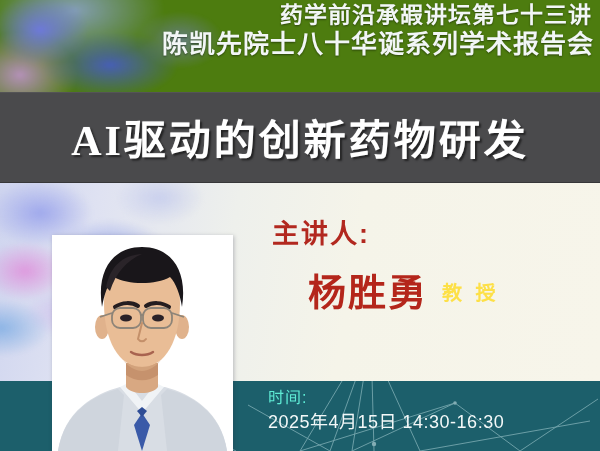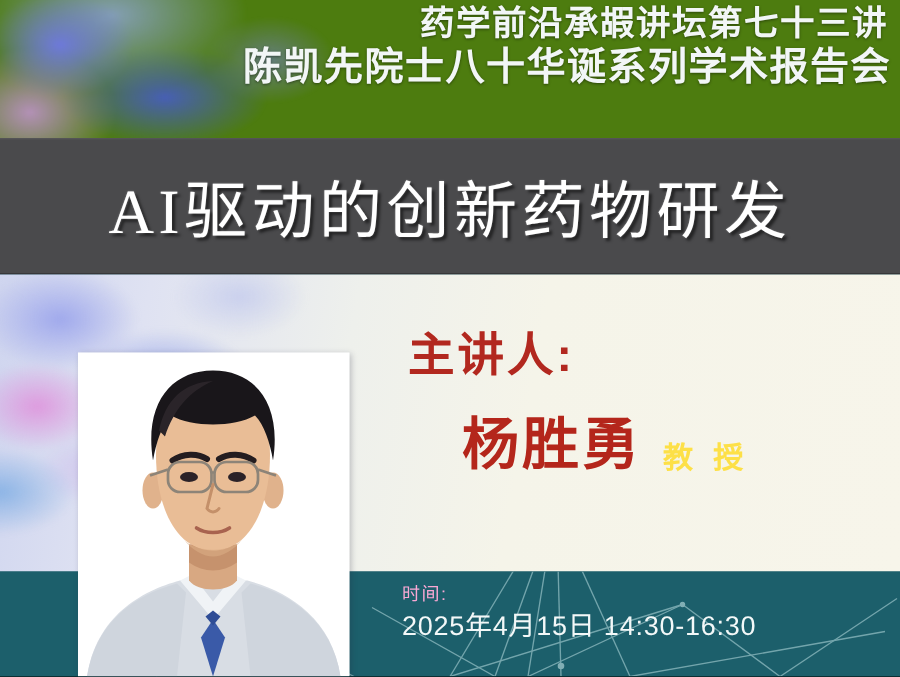--- a/index.html
+++ b/index.html
@@ -62,21 +62,21 @@
     background: #4a4a4c;
     display: flex;
     align-items: center;
     justify-content: center;
     box-shadow: inset 0 1px 0 rgba(255,255,255,.06), inset 0 -1px 0 rgba(0,0,0,.25);
   }
   .title-bar .title-text {
     color: #ffffff;
     font-family: "Liberation Serif", "DejaVu Serif", serif;
     font-size: 42px;
-    font-weight: 400;
+    font-weight: 700;
     letter-spacing: 3px;
     white-space: nowrap;
     text-shadow: 2px 2px 2px rgba(0,0,0,.55), 0 0 1px rgba(255,255,255,.5);
     transform: translateY(-1px);
   }
 
   
   .body-area {
     position: absolute;
     left: 0; top: 183px;
@@ -128,31 +128,31 @@
   .portrait svg { display: block; }
 
   
   .speaker {
     position: absolute;
     left: 272px; top: 221px;
     z-index: 4;
   }
   .speaker .lbl {
     color: #b2281f;
-    font-size: 31px;
+    font-size: 27px;
     font-weight: 700;
     letter-spacing: 2px;
     line-height: 1;
     white-space: nowrap;
   }
   .speaker .name-row {
     margin-top: 26px;
     margin-left: 36px;
     display: flex;
-    align-items: flex-end;
+    align-items: center;
     white-space: nowrap;
   }
   .speaker .name {
     color: #b4261b;
     font-size: 38px;
     font-weight: 700;
     letter-spacing: 2px;
     line-height: 1;
   }
   .speaker .rank {
@@ -165,22 +165,22 @@
   }
 
   
   .timeblock {
     position: absolute;
     left: 268px; top: 389px;
     z-index: 6;
     line-height: 1.18;
   }
   .timeblock .t-label {
-    color: #f9a8d4;
-    font-size: 12px;
+    color: #5eead4;
+    font-size: 16px;
     letter-spacing: 1px;
     white-space: nowrap;
   }
   .timeblock .t-value {
     color: #f3f8f8;
     font-size: 18px;
     letter-spacing: .5px;
     white-space: nowrap;
     margin-top: 4px;
   }

